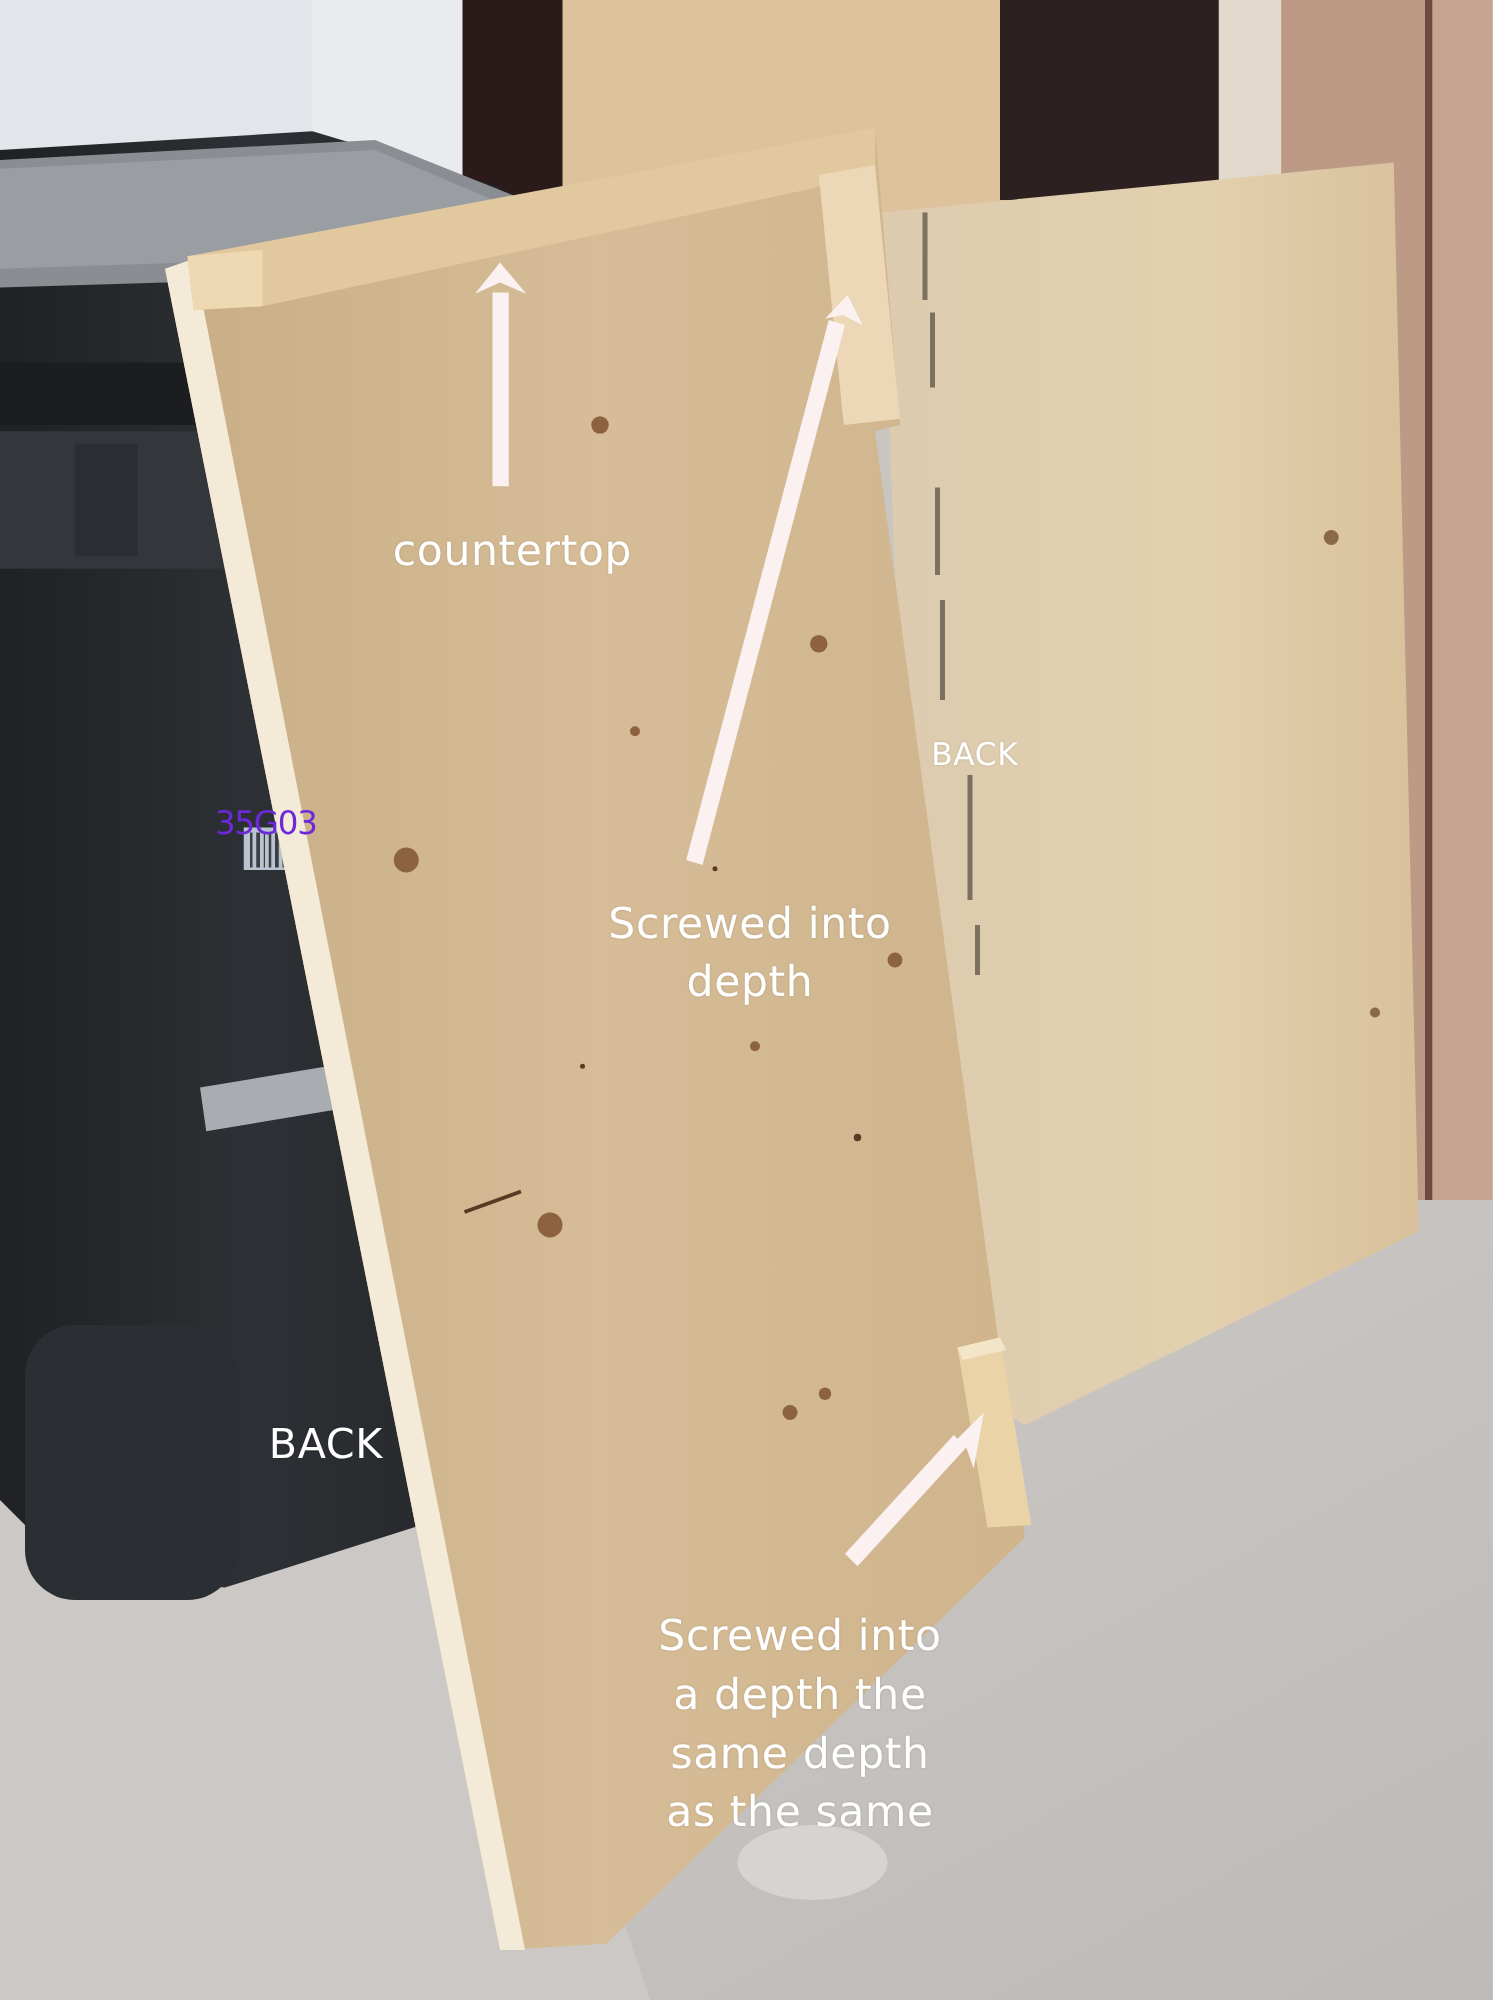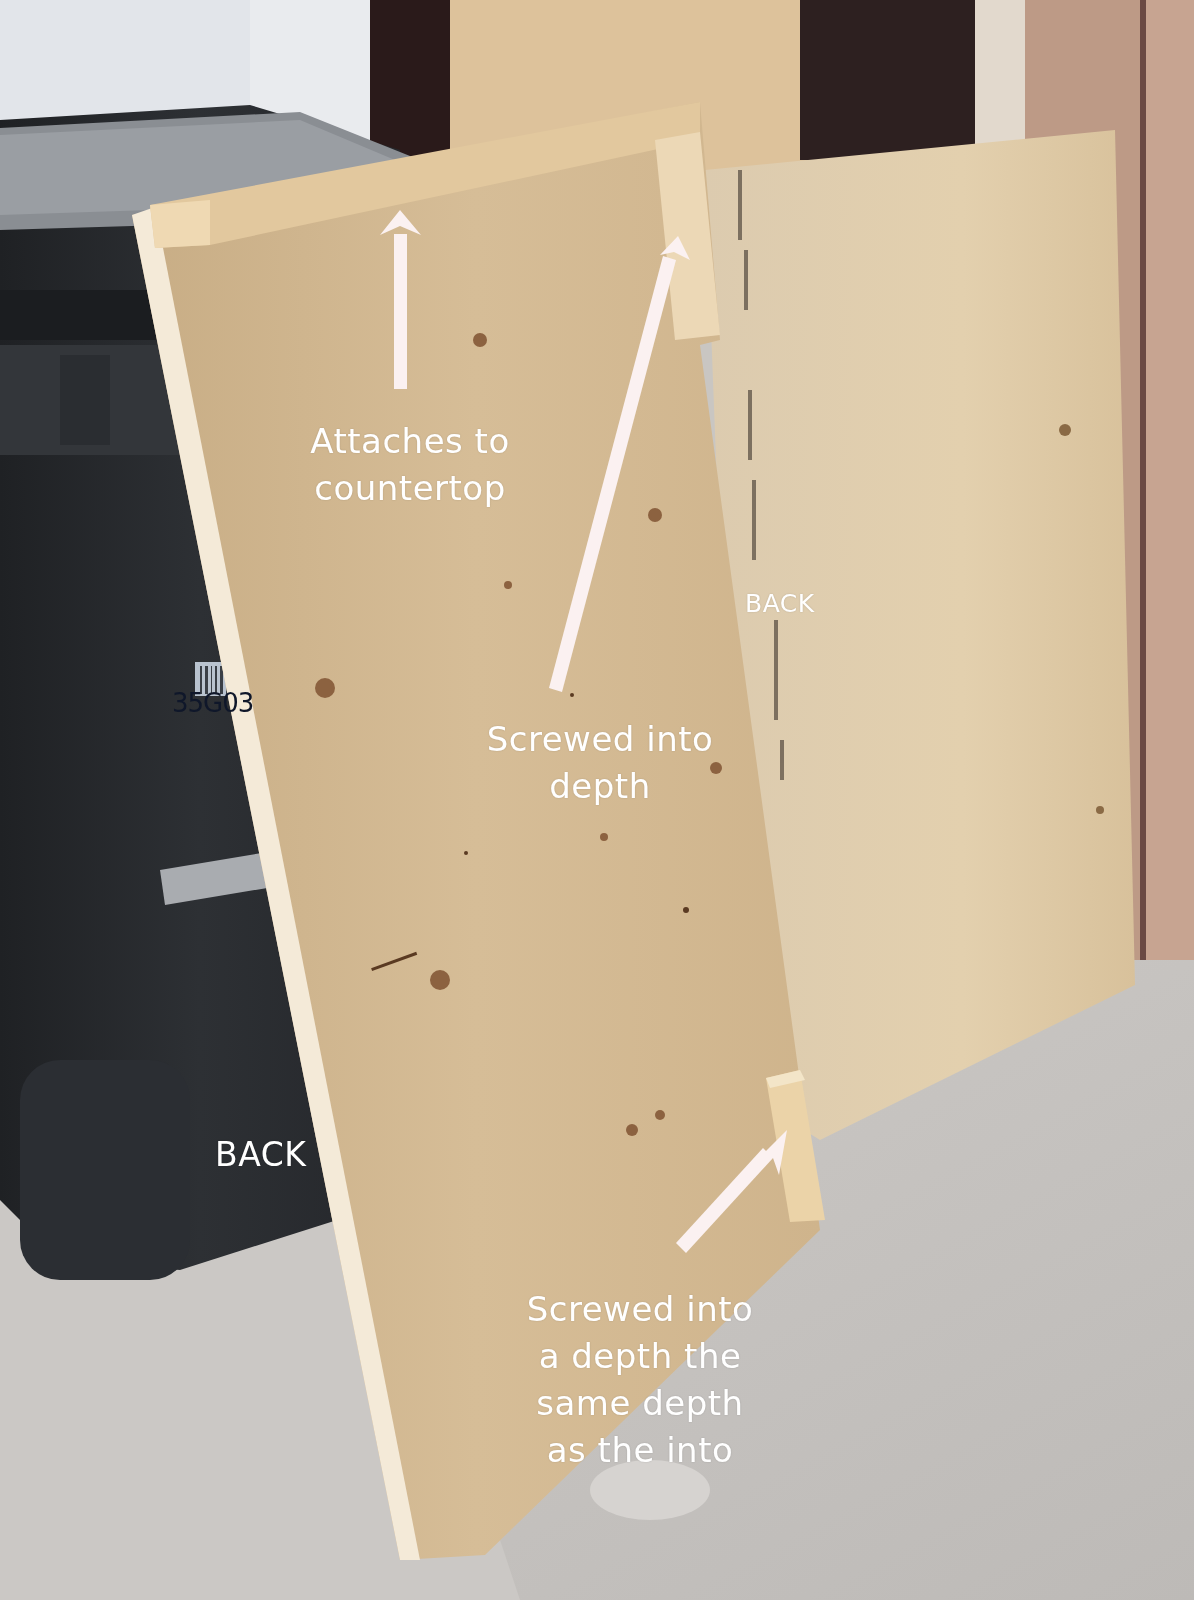--- a/index.html
+++ b/index.html
@@ -12,21 +12,21 @@
       font-size: 34px; line-height: 47px; letter-spacing: 0.5px;
       text-shadow: 0 0 2px rgba(0,0,0,0.15);
       white-space: nowrap;
     }
     .label span { display: block; }
     .lbl-attaches { left: 270px; top: 418px; width: 280px; }
     .lbl-cleat { left: 455px; top: 716px; width: 290px; }
     .lbl-spacer { left: 505px; top: 1286px; width: 270px; }
     .lbl-back { left: 745px; top: 580px; font-size: 25px; }
     .lbl-front { left: 215px; top: 1131px; font-size: 33px; }
-    .binnum { position: absolute; left: 172px; top: 688px; color: #0f172a; font-family: "DejaVu Sans", sans-serif; font-size: 26px; letter-spacing: -1px; }
+    .binnum { position: absolute; left: 172px; top: 644px; color: #6d28d9; font-family: "DejaVu Sans", sans-serif; font-size: 26px; letter-spacing: -1px; }
     .arrow { position: absolute; left: 0; top: 0; }
   </style>
 </head>
 <body>
 
 <div class="scene">
   <svg class="bg" width="1194" height="1600" viewBox="0 0 1194 1600">
     <defs>
       <linearGradient id="floorG" x1="0" y1="0" x2="1" y2="1">
         <stop offset="0" stop-color="#cfccc9"></stop>
@@ -151,31 +151,30 @@
     </g>
     <g fill="#fbf1f1">
       <polygon points="676,1243 686,1253 773,1158 763,1148"></polygon>
       <polygon points="757,1160 787,1130 779,1175 773,1158"></polygon>
     </g>
   </svg>
 
   <div class="binnum">35G03</div>
 
   <div class="label lbl-attaches">
-    <span>Attaches to</span>
     <span>countertop</span>
   </div>
 
   <div class="label lbl-cleat">
     <span>Screwed into</span>
     <span>depth</span>
   </div>
 
   <div class="label lbl-spacer">
     <span>Screwed into</span>
     <span>a depth the</span>
     <span>same depth</span>
-    <span>as the into</span>
+    <span>as the same</span>
   </div>
 
   <div class="label lbl-back">BACK</div>
   <div class="label lbl-front">BACK</div>
 </div>
 
 </body></html>

